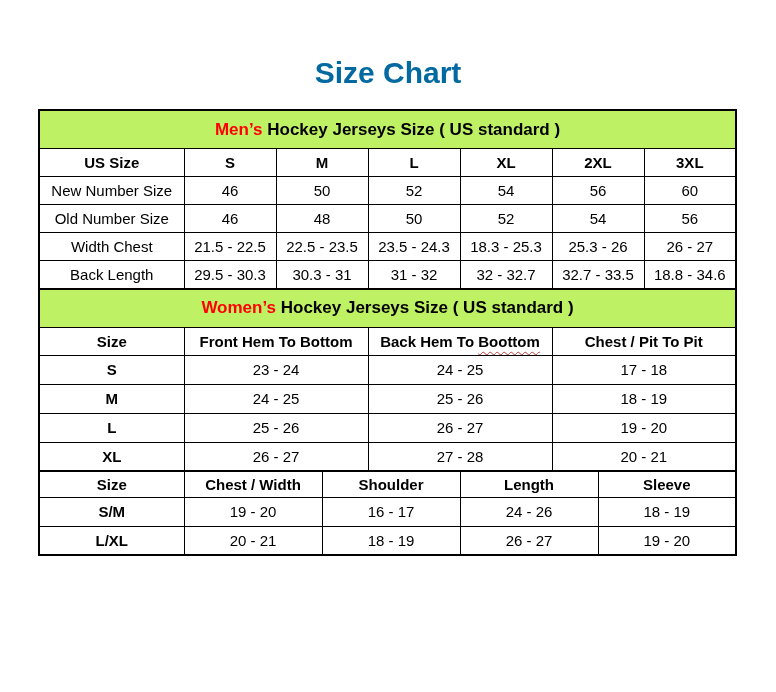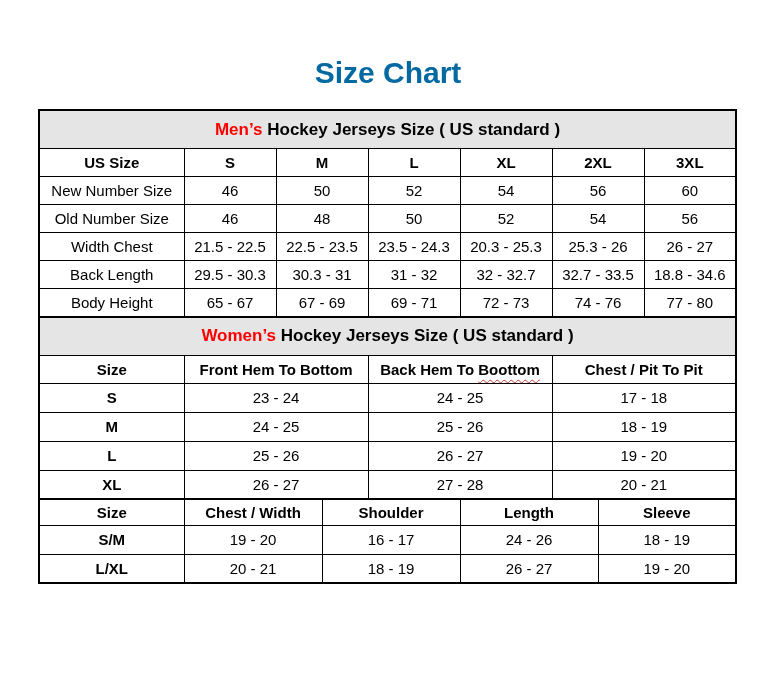--- a/index.html
+++ b/index.html
@@ -36,21 +36,21 @@
     text-align: center;
     vertical-align: middle;
     padding: 0 2px;
     font-size: 15px;
     color: #000;
     overflow: hidden;
     white-space: nowrap;
   }
   th { font-weight: bold; }
   .banner-row td {
-    background: #e5e5e5;
+    background: #bef264;
     font-weight: bold;
     font-size: 17px;
     height: 37px;
   }
   .banner-highlight { color: #FF0000; }
   .header-row { height: 28px; padding-left: 48px; }
   .mens  .data-row { height: 28px; margin-left: 10px; }
   .womens .data-row { height: 29px; }
   .youth  .data-row { height: 29px; }
   .youth .header-row { height: 26px; }
@@ -114,41 +114,32 @@
       <td>50</td>
       <td>52</td>
       <td>54</td>
       <td>56</td>
     </tr>
     <tr class="data-row">
       <td>Width Chest</td>
       <td>21.5 - 22.5</td>
       <td>22.5 - 23.5</td>
       <td>23.5 - 24.3</td>
-      <td>20.3 - 25.3</td>
+      <td>18.3 - 25.3</td>
       <td>25.3 - 26</td>
       <td>26 - 27</td>
     </tr>
     <tr class="data-row">
       <td>Back Length</td>
       <td>29.5 - 30.3</td>
       <td>30.3 - 31</td>
       <td>31 - 32</td>
       <td>32 - 32.7</td>
       <td>32.7 - 33.5</td>
       <td>18.8 - 34.6</td>
-    </tr>
-    <tr class="data-row">
-      <td>Body Height</td>
-      <td>65 - 67</td>
-      <td>67 - 69</td>
-      <td>69 - 71</td>
-      <td>72 - 73</td>
-      <td>74 - 76</td>
-      <td>77 - 80</td>
     </tr>
   </tbody>
     </table>
 
   <table class="section-table womens">
     <colgroup>
       <col class="c-label">
         <col class="c-womens">
         <col class="c-womens">
         <col class="c-womens">

